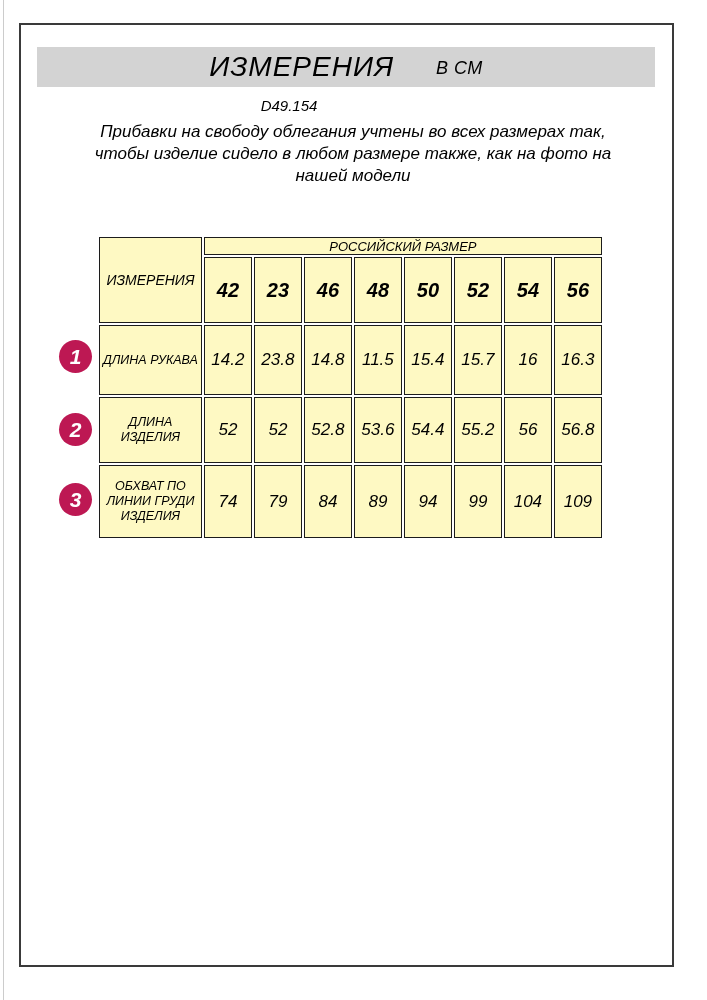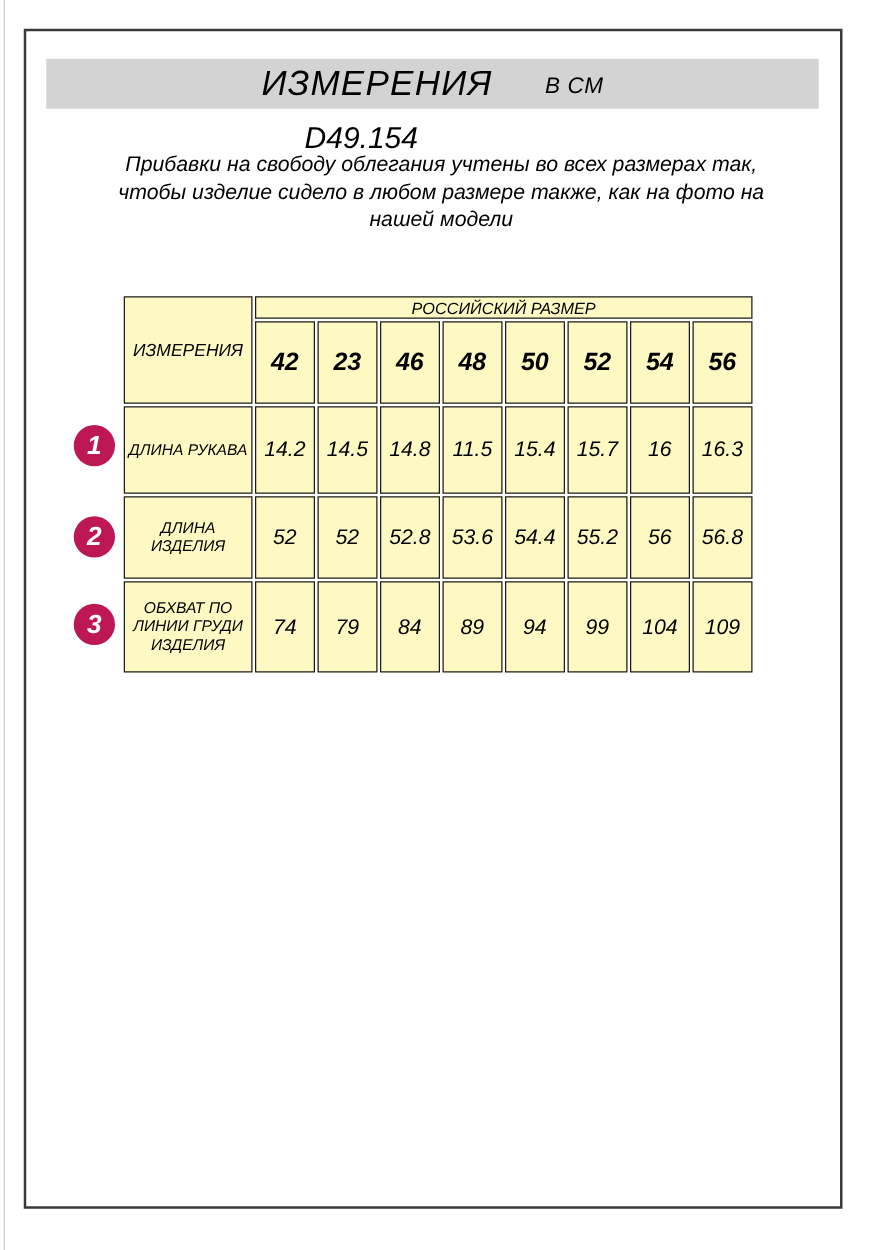--- a/index.html
+++ b/index.html
@@ -62,21 +62,21 @@
     font-weight: normal;
     letter-spacing: 0.5px;
     padding-top: 3px;
   }
   .product-code {
     position: absolute;
     left: 0;
     top: 97px;
     width: 578px;
     text-align: center;
-    font-size: 24px;
+    font-size: 15px;
   }
   .description {
     position: absolute;
     left: 83px;
     top: 121px;
     width: 540px;
     text-align: center;
     font-size: 17px;
     line-height: 22px;
   }
@@ -188,21 +188,21 @@
         <td>46</td>
         <td>48</td>
         <td>50</td>
         <td>52</td>
         <td>54</td>
         <td>56</td>
       </tr>
       <tr class="data-row row-1">
         <td class="row-label nowrap">ДЛИНА РУКАВА</td>
         <td class="value-cell">14.2</td>
-        <td class="value-cell">14.5</td>
+        <td class="value-cell">23.8</td>
         <td class="value-cell">14.8</td>
         <td class="value-cell">11.5</td>
         <td class="value-cell">15.4</td>
         <td class="value-cell">15.7</td>
         <td class="value-cell">16</td>
         <td class="value-cell">16.3</td>
       </tr>
       <tr class="data-row row-2">
         <td class="row-label">ДЛИНА ИЗДЕЛИЯ</td>
         <td class="value-cell">52</td>

